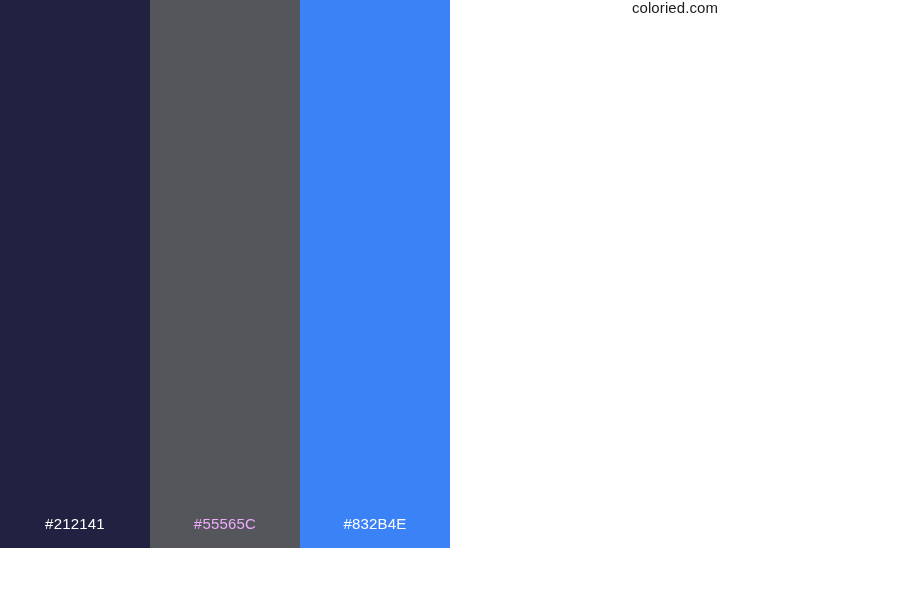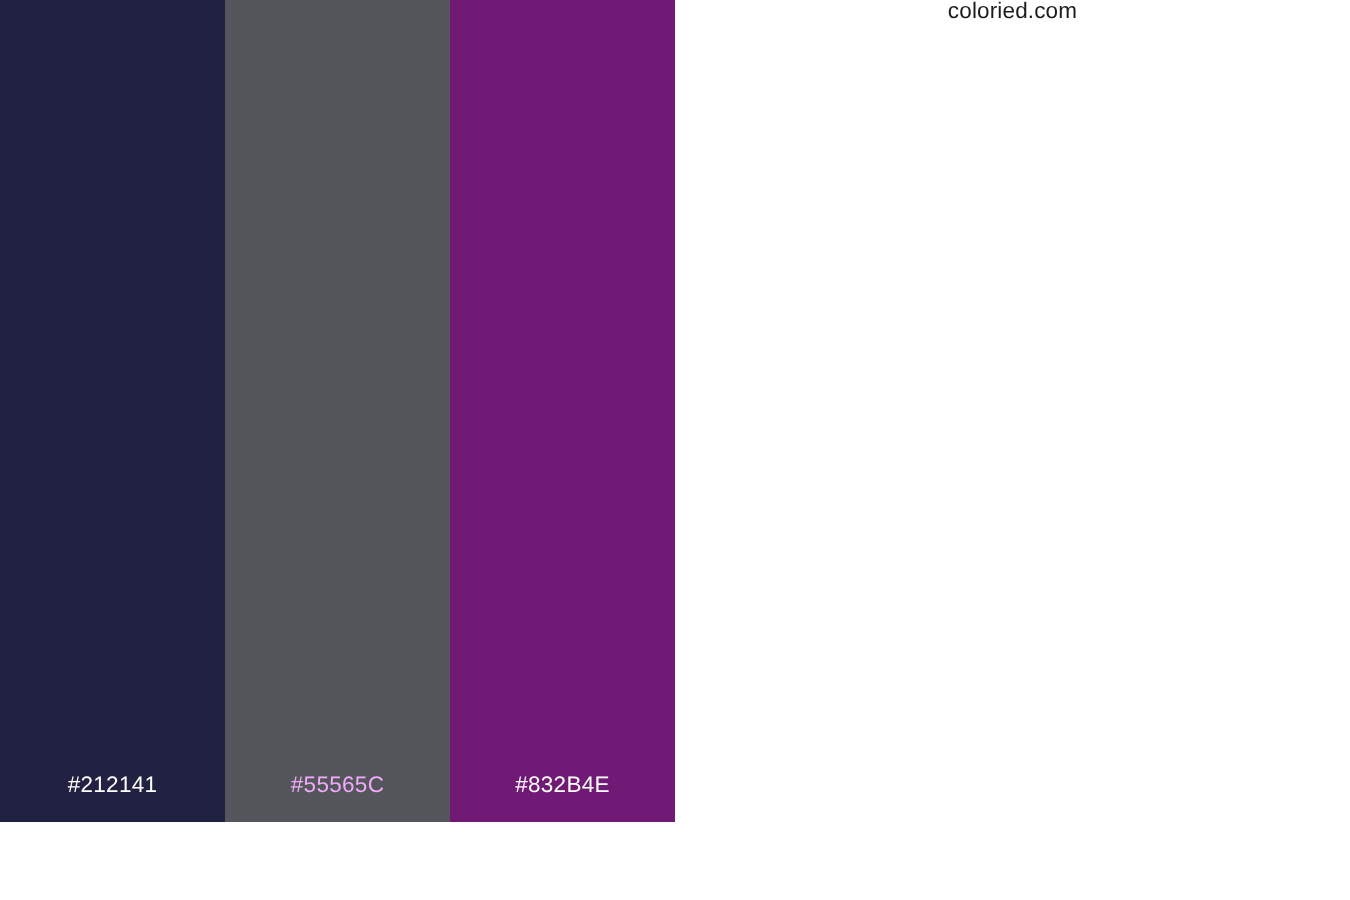--- a/index.html
+++ b/index.html
@@ -75,21 +75,21 @@
     <div class="swatch" style="background: rgb(33, 33, 65);">
       <span class="swatch-label" style="color: rgb(255, 255, 255);">#212141</span>
     </div>
 
     <div class="swatch" style="background: rgb(85, 86, 92);">
       <span class="swatch-label" style="color: #f0abfc;">#55565C</span>
     </div>
 
 
 
-    <div class="swatch" style="background: #701a75;">
+    <div class="swatch" style="background: #3b82f6;">
       <span class="swatch-label" style="color: rgb(255, 255, 255);">#832B4E</span>
     </div>
 
   </div>
 
   <div id="footer-bar">
     <span id="site-credit">coloried.com</span>
   </div>
 
 </div>

